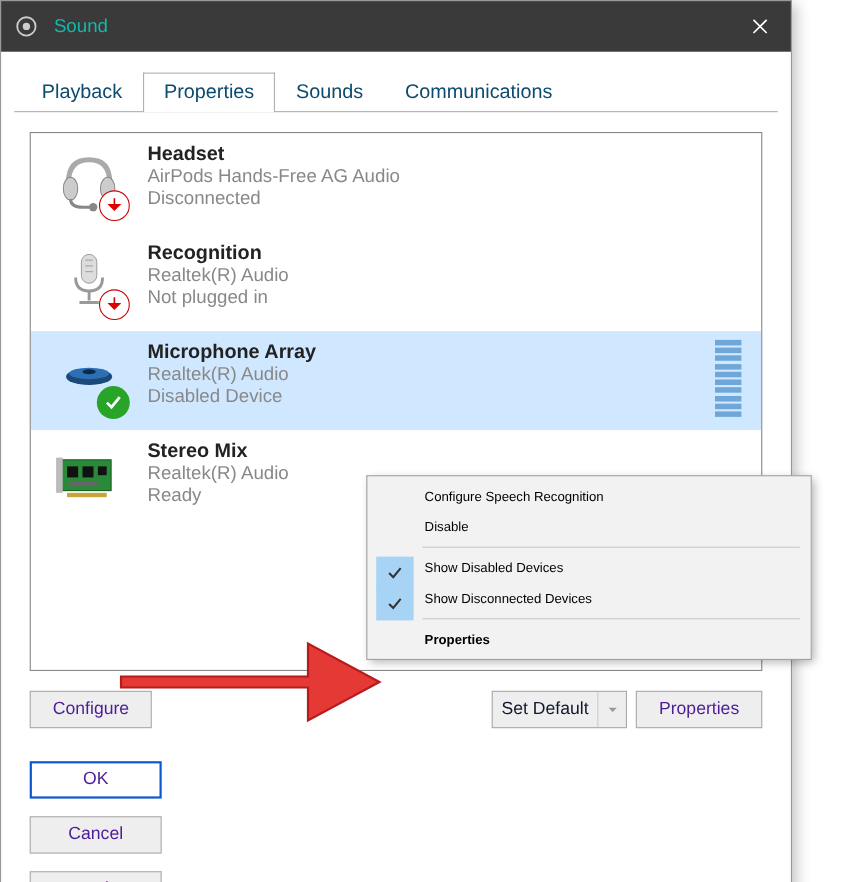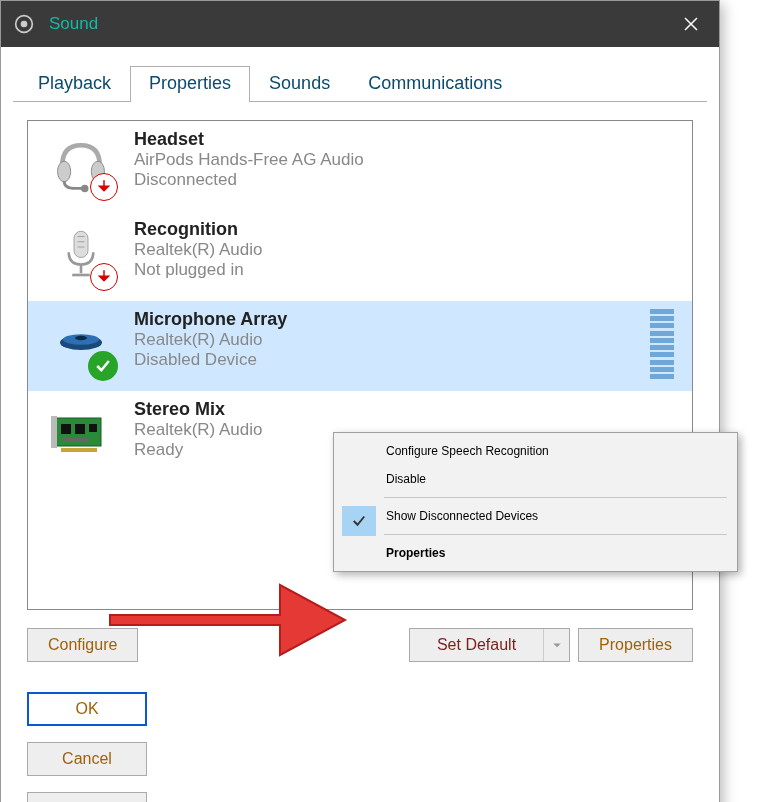--- a/index.html
+++ b/index.html
@@ -166,38 +166,38 @@
     gap: 8px;
   }
   .button-row .spacer { flex: 1; }
   .btn {
     height: 34px;
     padding: 0 20px;
     font-size: 16px;
     cursor: pointer;
     background: #eee;
     border: 1px solid #aaa;
-    color: #a16207;
+    color: #4c1d95;
   }
   .btn.disabled {
     color: #701a75;
     cursor: default;
   }
   .btn-split {
     display: flex;
     align-items: stretch;
     height: 34px;
     border: 1px solid #aaa;
     background: #eee;
   }
   .btn-split .main {
-    padding: 0 27px;
-    display: flex;
-    align-items: center;
-    color: #7f1d1d;
+    padding: 0 8px;
+    display: flex;
+    align-items: center;
+    color: #0f172a;
     font-size: 16px;
   }
   .btn-split .arrow {
     width: 26px;
     border-left: 1px solid #ccc;
     display: flex;
     align-items: center;
     justify-content: center;
     color: #888;
   }
@@ -418,20 +418,28 @@
 <div class="context-menu">
   <div class="menu-item">Configure Speech Recognition</div>
   <div class="menu-item">Disable</div>
   <div class="menu-sep"></div>
   <div class="menu-item">
     <span class="menu-check">
       <svg viewBox="0 0 24 24">
           <path d="M5 12 L10 17 L19 6" fill="none" stroke="#333" stroke-width="2.5"></path>
         </svg>
     </span>
+    <span>Show Disabled Devices</span>
+  </div>
+  <div class="menu-item">
+    <span class="menu-check">
+      <svg viewBox="0 0 24 24">
+          <path d="M5 12 L10 17 L19 6" fill="none" stroke="#333" stroke-width="2.5"></path>
+        </svg>
+    </span>
     <span>Show Disconnected Devices</span>
   </div>
   <div class="menu-sep"></div>
   <div class="menu-item bold">Properties</div>
 </div>
 
 <svg class="arrow-highlight" width="250" height="110" viewBox="0 0 250 110">
   <path d="M10 55 L180 55 L180 25 L245 60 L180 95 L180 65 L10 65 Z" fill="#e53935" stroke="#b71c1c" stroke-width="2"></path>
 </svg>
 

